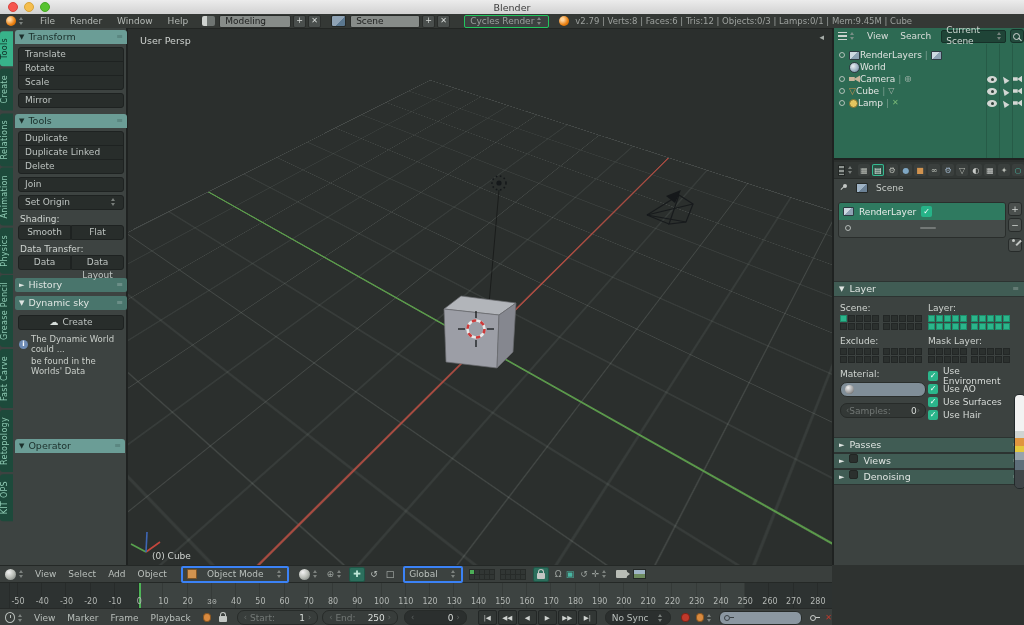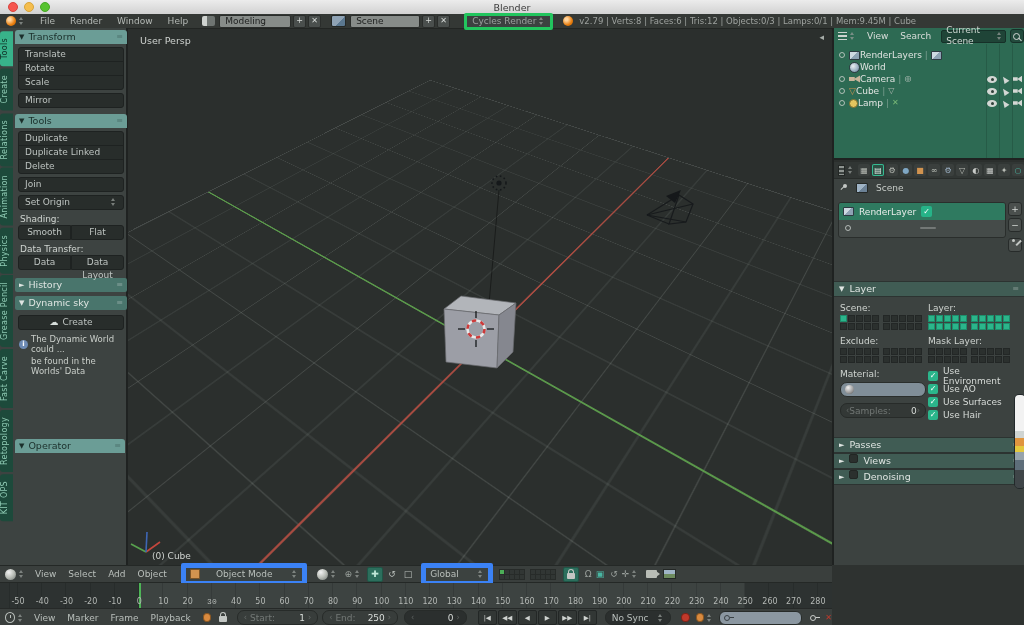--- a/index.html
+++ b/index.html
@@ -27,21 +27,21 @@
   .spin::after{bottom:1px;border-top:3px solid #9aa09c;}
   .mini-ic{width:13px;height:10px;border-radius:2px;margin-left:14px;
     background:linear-gradient(90deg,#cfd3d0 0 5px,#6f7572 5px);border:1px solid #24282 6;}
   .mini-ic2{width:13px;height:10px;border-radius:2px;margin-left:10px;border:1px solid #242826;
     background:linear-gradient(135deg,#8fa3b5 0 60%,#5b7890 60%);}
   .txtfield{height:11px;line-height:11px;background:#878c89;color:#1d1f1e;border:1px solid #2a2d2b;
     border-radius:2px;padding:0 5px;margin-left:4px;}
   .f-layout{width:60px;} .f-scene{width:58px;}
   .sq-btn{width:11px;height:11px;line-height:10px;text-align:center;background:#4a4f4d;color:#d6dad7;
     border:1px solid #2a2d2b;border-radius:2px;margin-left:2px;font-size:8px;}
-  .dropdown{height:11px;line-height:11px;background:#3c4140;color:#9ba09e;border:3px solid #22c55e;
+  .dropdown{height:11px;line-height:11px;background:#3c4140;color:#9ba09e;border:1px solid #22c55e;
     border-radius:2px;padding:0 5px;margin-left:14px;display:flex;align-items:center;}
   .stats{margin-left:6px;color:#9da19e;font-size:8.5px;}
   
   .toolshelf{position:absolute;left:0;top:28px;width:128px;height:537px;background:#3d4341;
     border-right:2px solid #1f2221;box-sizing:border-box;}
   .ts-tabs{position:absolute;left:0;top:2px;width:14px;display:flex;flex-direction:column;}
   .ts-tab{writing-mode:vertical-rl;transform:rotate(180deg);border-radius:0 3px 3px 0;
     background:#1d4a3b;color:#8fcbb4;font-size:8px;padding:7px 0;width:13px;text-align:center;
     margin:1px 0;letter-spacing:.3px;}
   .ts-tab.active{background:#38b28a;color:#0f2d24;}
@@ -179,22 +179,22 @@
     overflow:hidden;z-index:5;}
   .capsule div{width:100%;}
   .grip-corner{position:absolute;left:0;top:433px;width:24px;height:24px;
     background:repeating-linear-gradient(135deg,transparent 0 3px,rgba(255,255,255,.06) 3px 4px);}
   
   .vp-header{position:absolute;left:0;top:565px;width:832px;height:18px;background:#3a3f3d;
     border-top:1px solid #24282 6;border-top:1px solid #242826;border-bottom:1px solid #242826;
     display:flex;align-items:center;font-size:9px;color:#b9bfbb;box-sizing:border-box;}
   .ic-ball{width:11px;height:11px;border-radius:50%;margin-left:5px;
     background:radial-gradient(circle at 35% 30%,#f2f2f2,#b9bdb6 50%,#6f7572);}
-  .mode-field{margin-left:14px;height:13px;background:#3c4240;border:5px solid #3b82f6;border-radius:2px;
-    display:flex;align-items:center;padding:0 4px;gap:16px;}
+  .mode-field{margin-left:14px;height:13px;background:#3c4240;border:2px solid #3b82f6;border-radius:2px;
+    display:flex;align-items:center;padding:0 4px;gap:10px;}
   .ic-cube-o{width:8px;height:8px;background:#d1934f;border:1px solid #7c5426;border-radius:1px;}
   .ibtn{width:14px;height:13px;border-radius:2px;display:flex;align-items:center;justify-content:center;margin-left:2px;}
   .ibtn.on{background:#2c6f5d;border:1px solid #1f5546;color:#bfe8d8;}
   .vplayers{display:grid;grid-template-columns:repeat(5,5px);grid-auto-rows:5px;gap:0;margin-left:6px;}
   .vpl{width:4px;height:4px;background:#31363 4;background:#313634;border:1px solid #272b29;box-sizing:content-box;}
   .vpl.cur{background:#4cae57;}
   .ic-lock{width:8px;height:6px;background:#c3c7c4;border-radius:1px;position:relative;margin-top:3px;}
   .ic-lock::before{content:"";position:absolute;left:1.2px;top:-4px;width:4px;height:4px;border:1.2px solid #c3c7c4;
     border-bottom:none;border-radius:3px 3px 0 0;}
   .ic-camrender{width:11px;height:8px;background:#b9bdb6;border-radius:1px;position:relative;}

